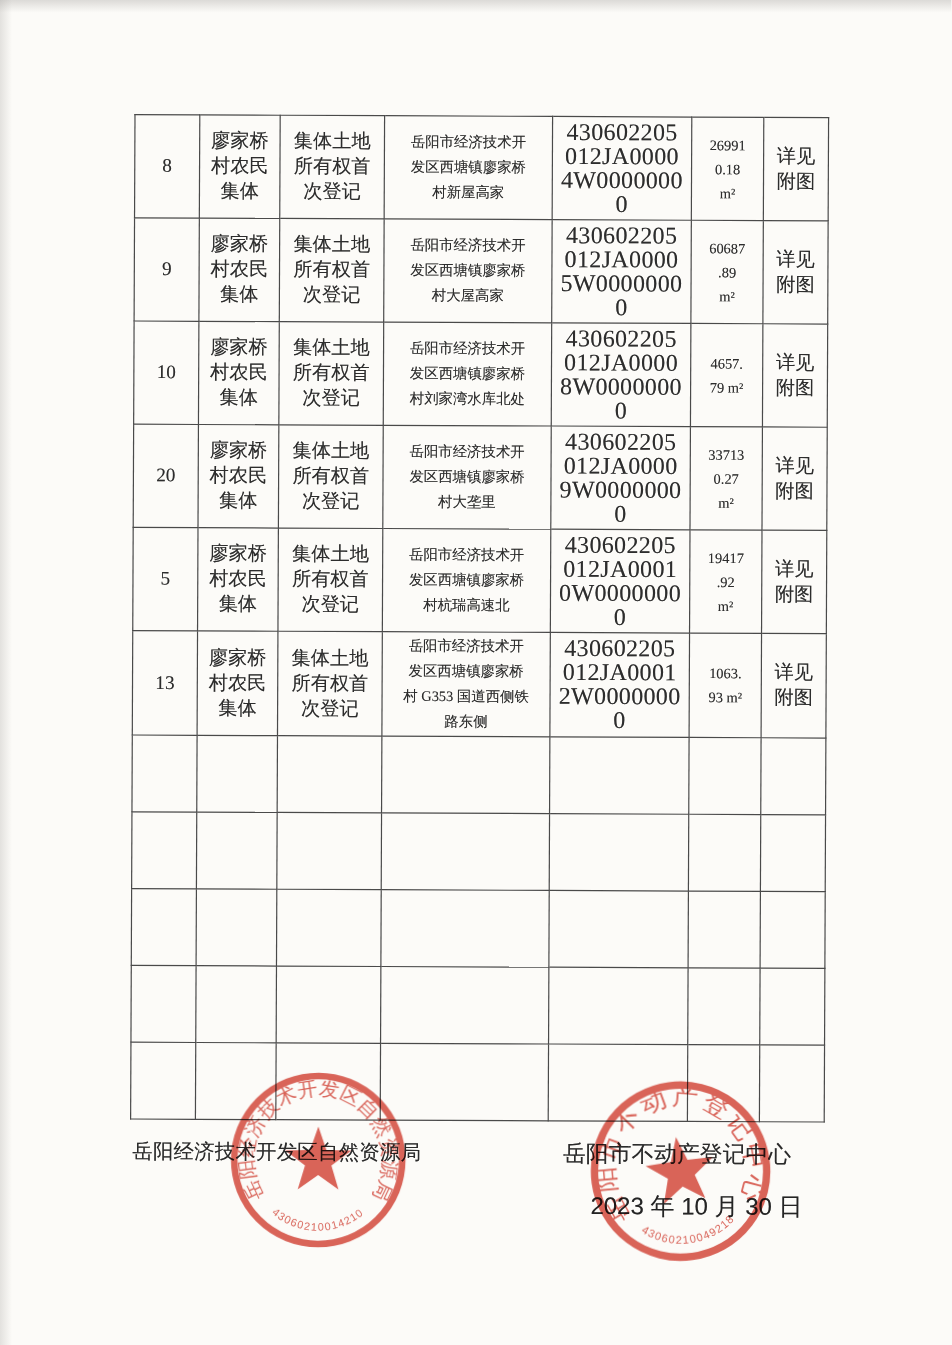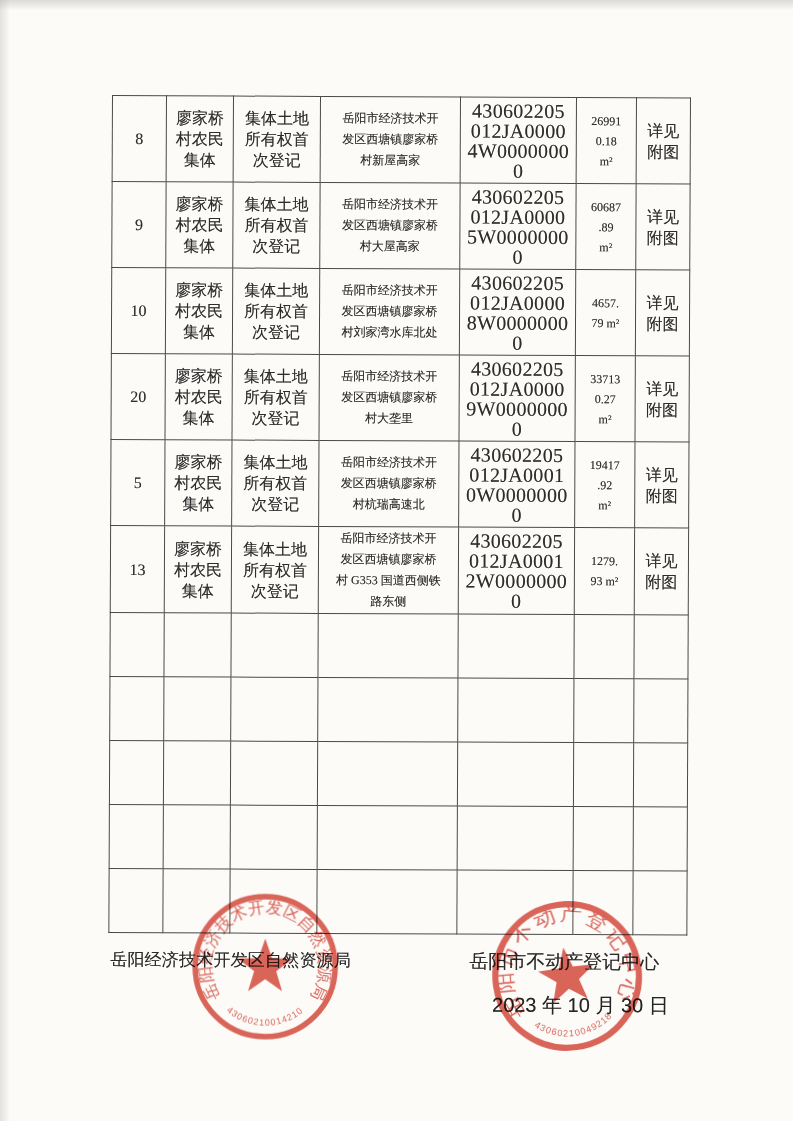--- a/index.html
+++ b/index.html
@@ -193,21 +193,21 @@
 所有权首
 次登记</td>
             <td class="c-loc">岳阳市经济技术开
 发区西塘镇廖家桥
 村 G353 国道西侧铁
 路东侧</td>
             <td class="c-serial">430602205
 012JA0001
 2W0000000
 0</td>
-            <td class="c-area">1279.
+            <td class="c-area">1063.
 93 m²</td>
             <td class="c-note">详见
 附图</td>
           </tr>
           <tr class="empty-row">
             <td></td>
               <td></td>
               <td></td>
               <td></td>
               <td></td>

